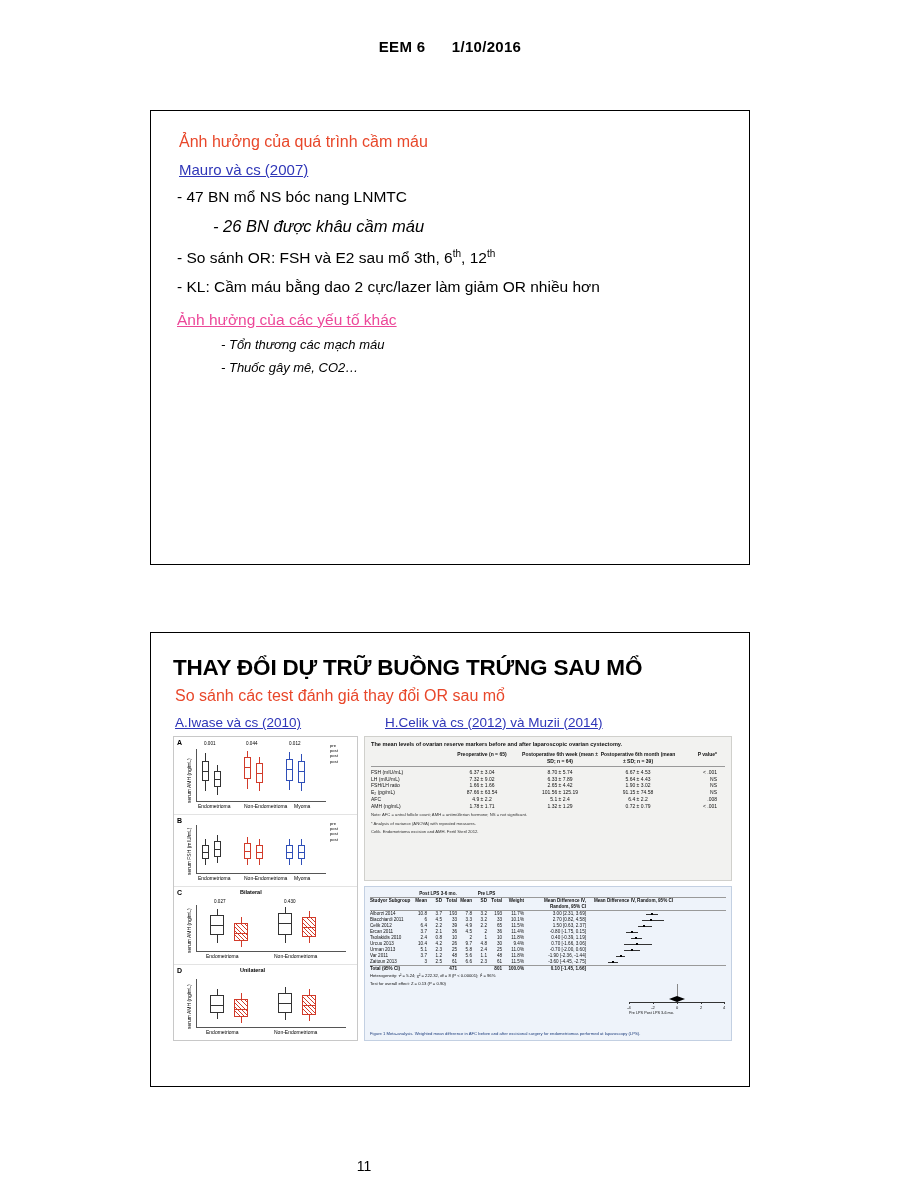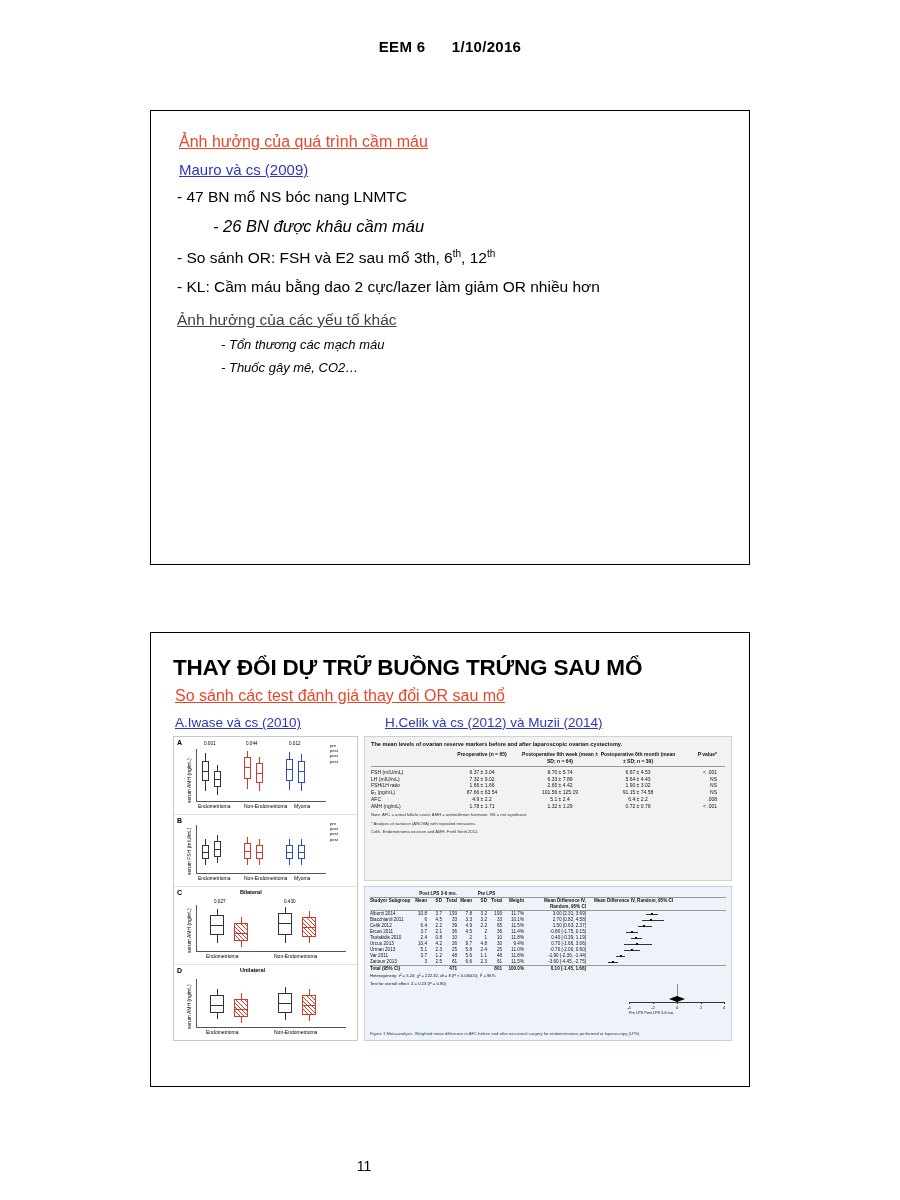--- a/index.html
+++ b/index.html
@@ -64,21 +64,20 @@
     letter-spacing: -0.2px;
     margin: 0 0 6px 0;
     line-height: 1.15;
   }
   #slide-2 .slide-title { font-size: 22.5px; text-align: left; }
 
   .slide-subtitle {
     font-size: 16px;
     color: #e8472a;
     margin: 0 0 10px 2px;
-    text-decoration: underline;
   }
   #slide-2 .slide-subtitle { }
 
   .ref-line {
     font-size: 15px;
     color: #2f36b8;
     text-decoration: underline;
     margin: 0 0 10px 2px;
   }
 
@@ -90,21 +89,21 @@
   .bullet.indent {
     margin-left: 36px;
     font-style: italic;
     font-size: 16.5px;
     margin-bottom: 12px;
   }
   .bullet sup { font-size: 10px; vertical-align: super; }
 
   .section-head {
     font-size: 15.5px;
-    color: #404040;
+    color: #ec4899;
     text-decoration: underline;
     margin: 14px 0 8px 0;
   }
   .sub-bullet {
     font-size: 13px;
     font-style: italic;
     margin: 0 0 8px 44px;
   }
 
   
@@ -277,21 +276,21 @@
 </head>
 <body>
 
 <div class="page-header">
   <span class="hdr-code">EEM 6</span>
   <span class="hdr-date">1/10/2016</span>
 </div>
 
 <div class="slide" id="slide-1">
   <div class="slide-subtitle">Ảnh hưởng của quá trình cầm máu</div>
-  <div class="ref-line">Mauro và cs (2009)</div>
+  <div class="ref-line">Mauro và cs (2007)</div>
 
   <div class="bullet">- 47 BN mổ NS bóc nang LNMTC</div>
   <div class="bullet indent">- 26 BN được khâu cầm máu</div>
 
   <div class="bullet">
     <span>- So sánh OR: FSH và E2 sau mổ 3th, 6</span><sup>th</sup><span>, 12</span><sup>th</sup>
   </div>
 
   <div class="bullet">- KL: Cầm máu bằng dao 2 cực/lazer làm giảm OR nhiều hơn</div>
 

